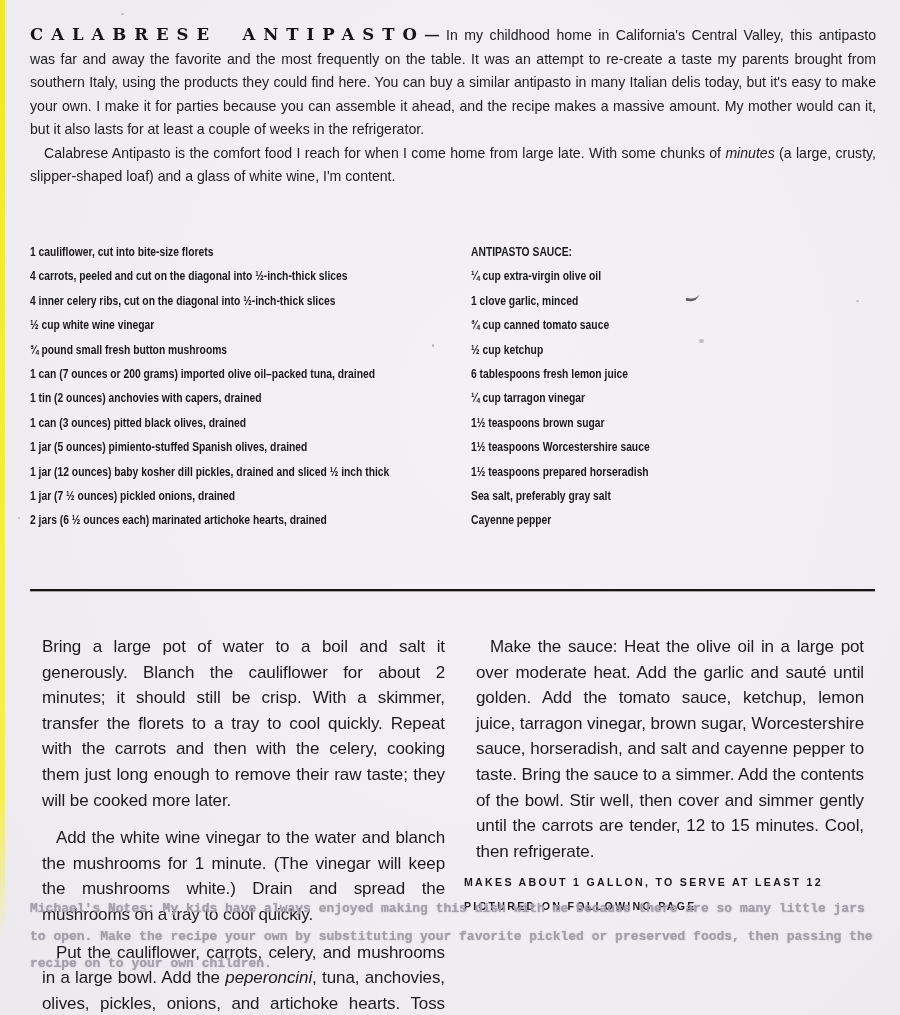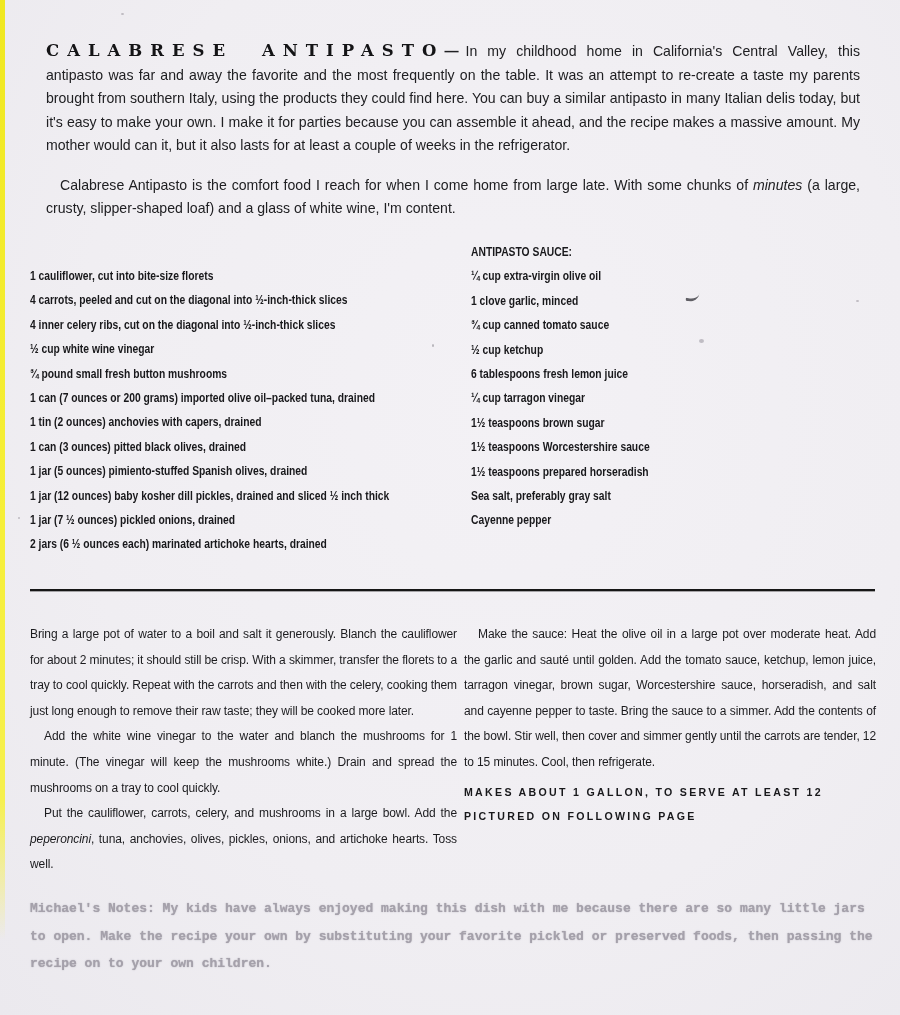--- a/index.html
+++ b/index.html
@@ -12,47 +12,47 @@
   }
   .spine{
     position:absolute;left:0;top:0;width:5px;height:940px;
     background:linear-gradient(to bottom,#f0e820 0%,#f6ef38 55%,#f6f04e 85%,rgba(246,240,78,0) 100%);
   }
   
   .intro{
     position:absolute;left:30px;top:23px;width:846px;
     font-size:14.1px;line-height:23.5px;text-align:justify;color:#202023;
   }
-  .intro p{margin:16px;}
+  .intro p{margin:0;}
   .recipe-title{
     font-family:"DejaVu Serif",serif;font-weight:700;
     font-size:16.5px;letter-spacing:8px;word-spacing:9px;color:#141416;
   }
   .title-dash{font-weight:700;letter-spacing:0;padding:0 7px 0 0;}
   .p2{text-indent:14px;}
   .it{font-style:italic;}
   
   .ing-col{position:absolute;top:244px;}
-  .ing-left{left:30px;width:436px;margin-top:24px;}
+  .ing-left{left:30px;width:436px;}
   .ing-right{left:471px;width:406px;}
   .ing-line{
     height:24.4px;font-weight:700;font-size:12.9px;color:#18181b;
   }
   .squeeze{
     display:inline-block;transform:scaleX(0.8);transform-origin:0 50%;
     white-space:nowrap;
   }
   
   .divider{position:absolute;left:30px;top:589px;width:845px;height:2px;background:#161616;box-shadow:0 1px 0 rgba(22,22,22,.35);}
   
   .method-col{position:absolute;top:622px;}
   .method-left{left:30px;width:427px;}
   .method-right{left:464px;width:412px;}
   .mp{
-    margin:0;font-size:12px;line-height:25.6px;letter-spacing:-0.1px;
+    margin:12px;font-size:17px;line-height:25.6px;letter-spacing:-0.1px;
     text-align:justify;color:#1b1b1e;
   }
   .mp.indent{text-indent:14px;}
   .smallcaps-line{
     font-weight:700;font-size:10.6px;letter-spacing:2.3px;color:#18181b;
   }
   .yield{margin-top:10px;}
   .pictured{margin-top:12px;}
   
   .notes{

